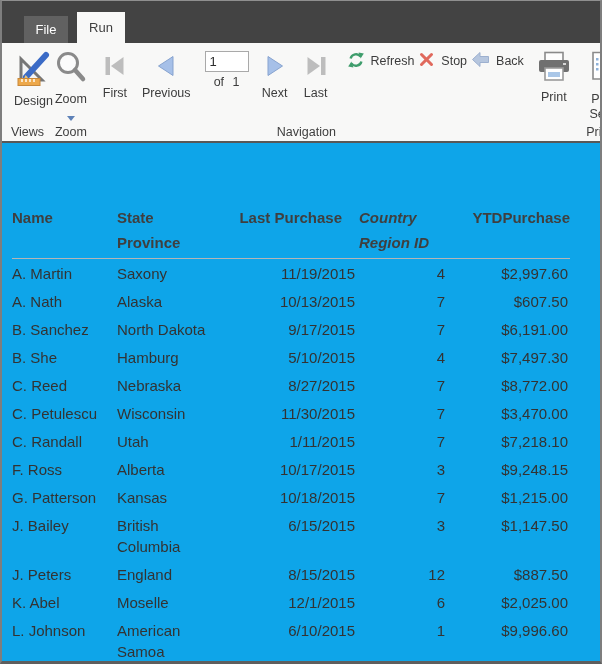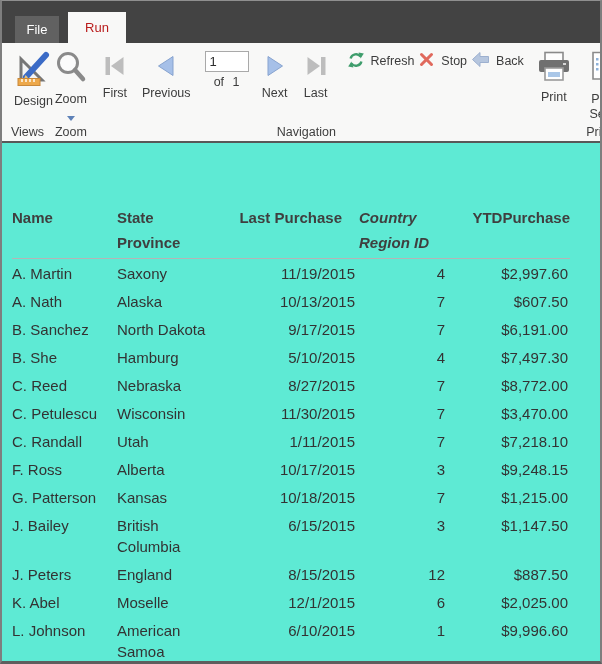--- a/index.html
+++ b/index.html
@@ -6,25 +6,25 @@
   *{box-sizing:border-box;}
   .window{
     width:602px;height:664px;
     border:2px solid #7e7e7e;border-top:1px solid #8f8f8f;border-bottom:3px solid #5e5e5e;
     font-family:"Liberation Sans",sans-serif;
     display:flex;flex-direction:column;background:#fff;overflow:hidden;
   }
   
   .titlebar{
     height:42px;background:#434343;flex:0 0 42px;
-    display:flex;align-items:flex-end;padding-left:13px;gap:9px;
+    display:flex;align-items:flex-end;padding-left:22px;gap:9px;
   }
   .tab{display:flex;align-items:center;justify-content:center;font-size:13px;cursor:default;}
   .tab-file{width:44px;height:27px;background:#616161;color:#fff;}
-  .tab-run{width:58px;height:31px;background:#f8f8f7;color:#b91c1c;}
+  .tab-run{width:48px;height:31px;background:#f8f8f7;color:#404040;}
   
   .ribbon{
     height:100px;flex:0 0 100px;background:#f8f8f7;border-bottom:2px solid #585858;
     display:flex;align-items:stretch;
   }
   .rgroup{position:relative;display:flex;}
   .group-label{
     position:absolute;bottom:2px;left:0;right:0;text-align:center;
     font-size:12.5px;color:#3e3e3e;
   }
@@ -56,21 +56,21 @@
   .rsb-stack{display:flex;gap:5px;margin-left:18px;margin-top:3px;}
   .small-btn{display:flex;align-items:center;gap:7px;background:none;border:none;padding:0;
     font-family:"Liberation Sans",sans-serif;font-size:12.5px;color:#3c3c3c;cursor:default;}
   .g-print{width:105px;}
   .print-row{display:flex;align-items:flex-start;gap:8px;padding-top:7px;padding-left:8px;}
   .print-btn{width:44px;}
   .print-btn .blabel{text-align:center;line-height:15px;}
   .g-print .group-label{text-align:right;padding-right:16px;}
   .blabel{white-space:pre-line;}
   
-  .report-area{flex:1;background:#5eead4;overflow:hidden;padding:62px 0 0 10px;}
+  .report-area{flex:1;background:#0ea5e9;overflow:hidden;padding:62px 0 0 10px;}
   table.report{border-collapse:collapse;width:558px;table-layout:fixed;}
   th{font-size:15px;font-weight:bold;color:#3f3f3f;text-align:left;vertical-align:top;
      line-height:25px;padding:0 0 3px 0;border-bottom:1px solid #b5b5b5;}
   td{font-size:15px;color:#333;vertical-align:top;line-height:21px;padding:4px 0 3px 0;}
   .c0{width:105px;text-align:left;}
   .c1{width:100px;text-align:left;}
   .c2{width:140px;text-align:right;}
   .c3{width:90px;text-align:right;}
   .c4{width:123px;text-align:right;}
   th.c2{text-align:right;padding-right:15px;}

